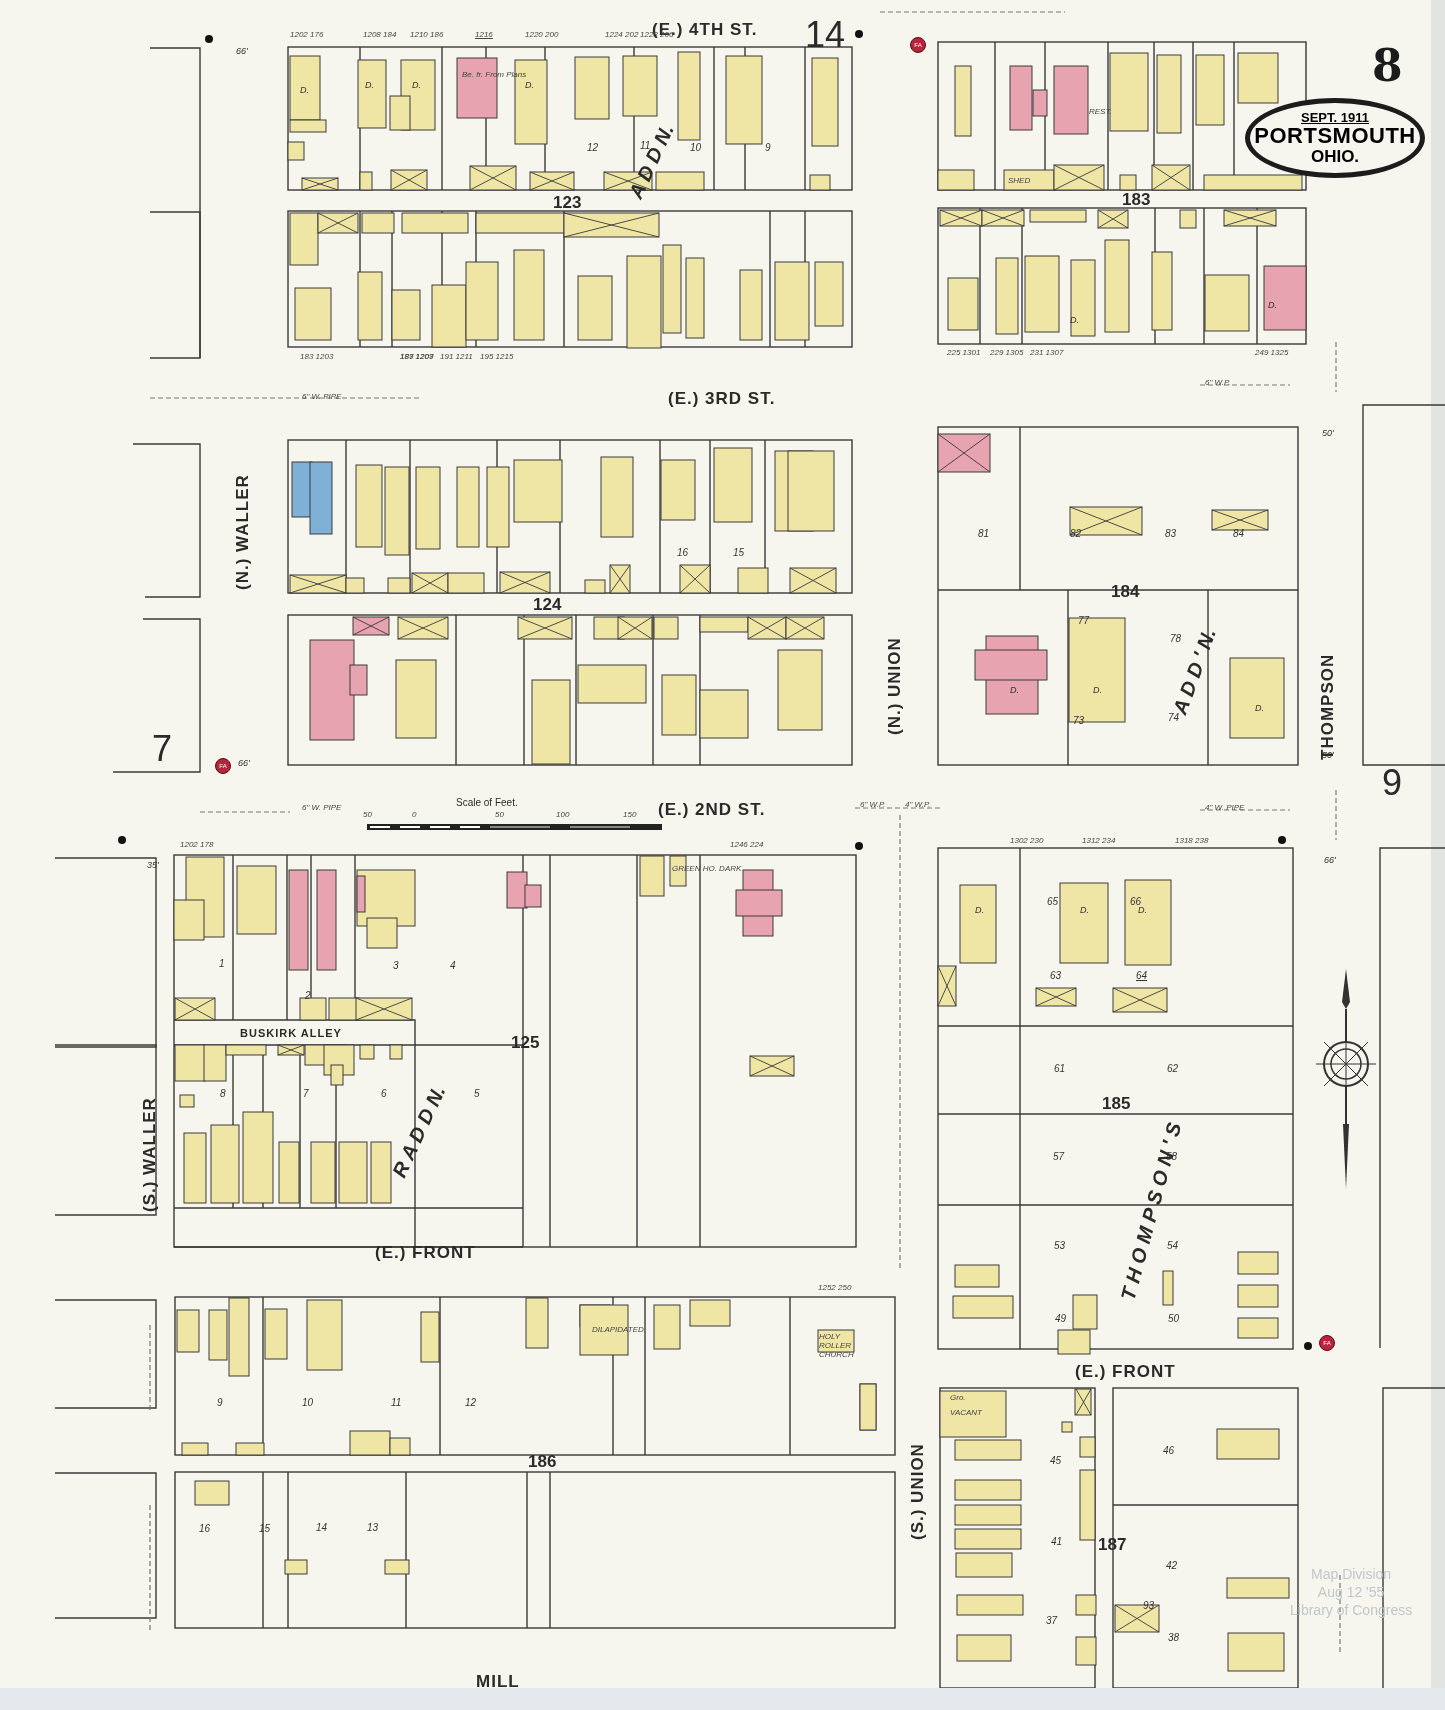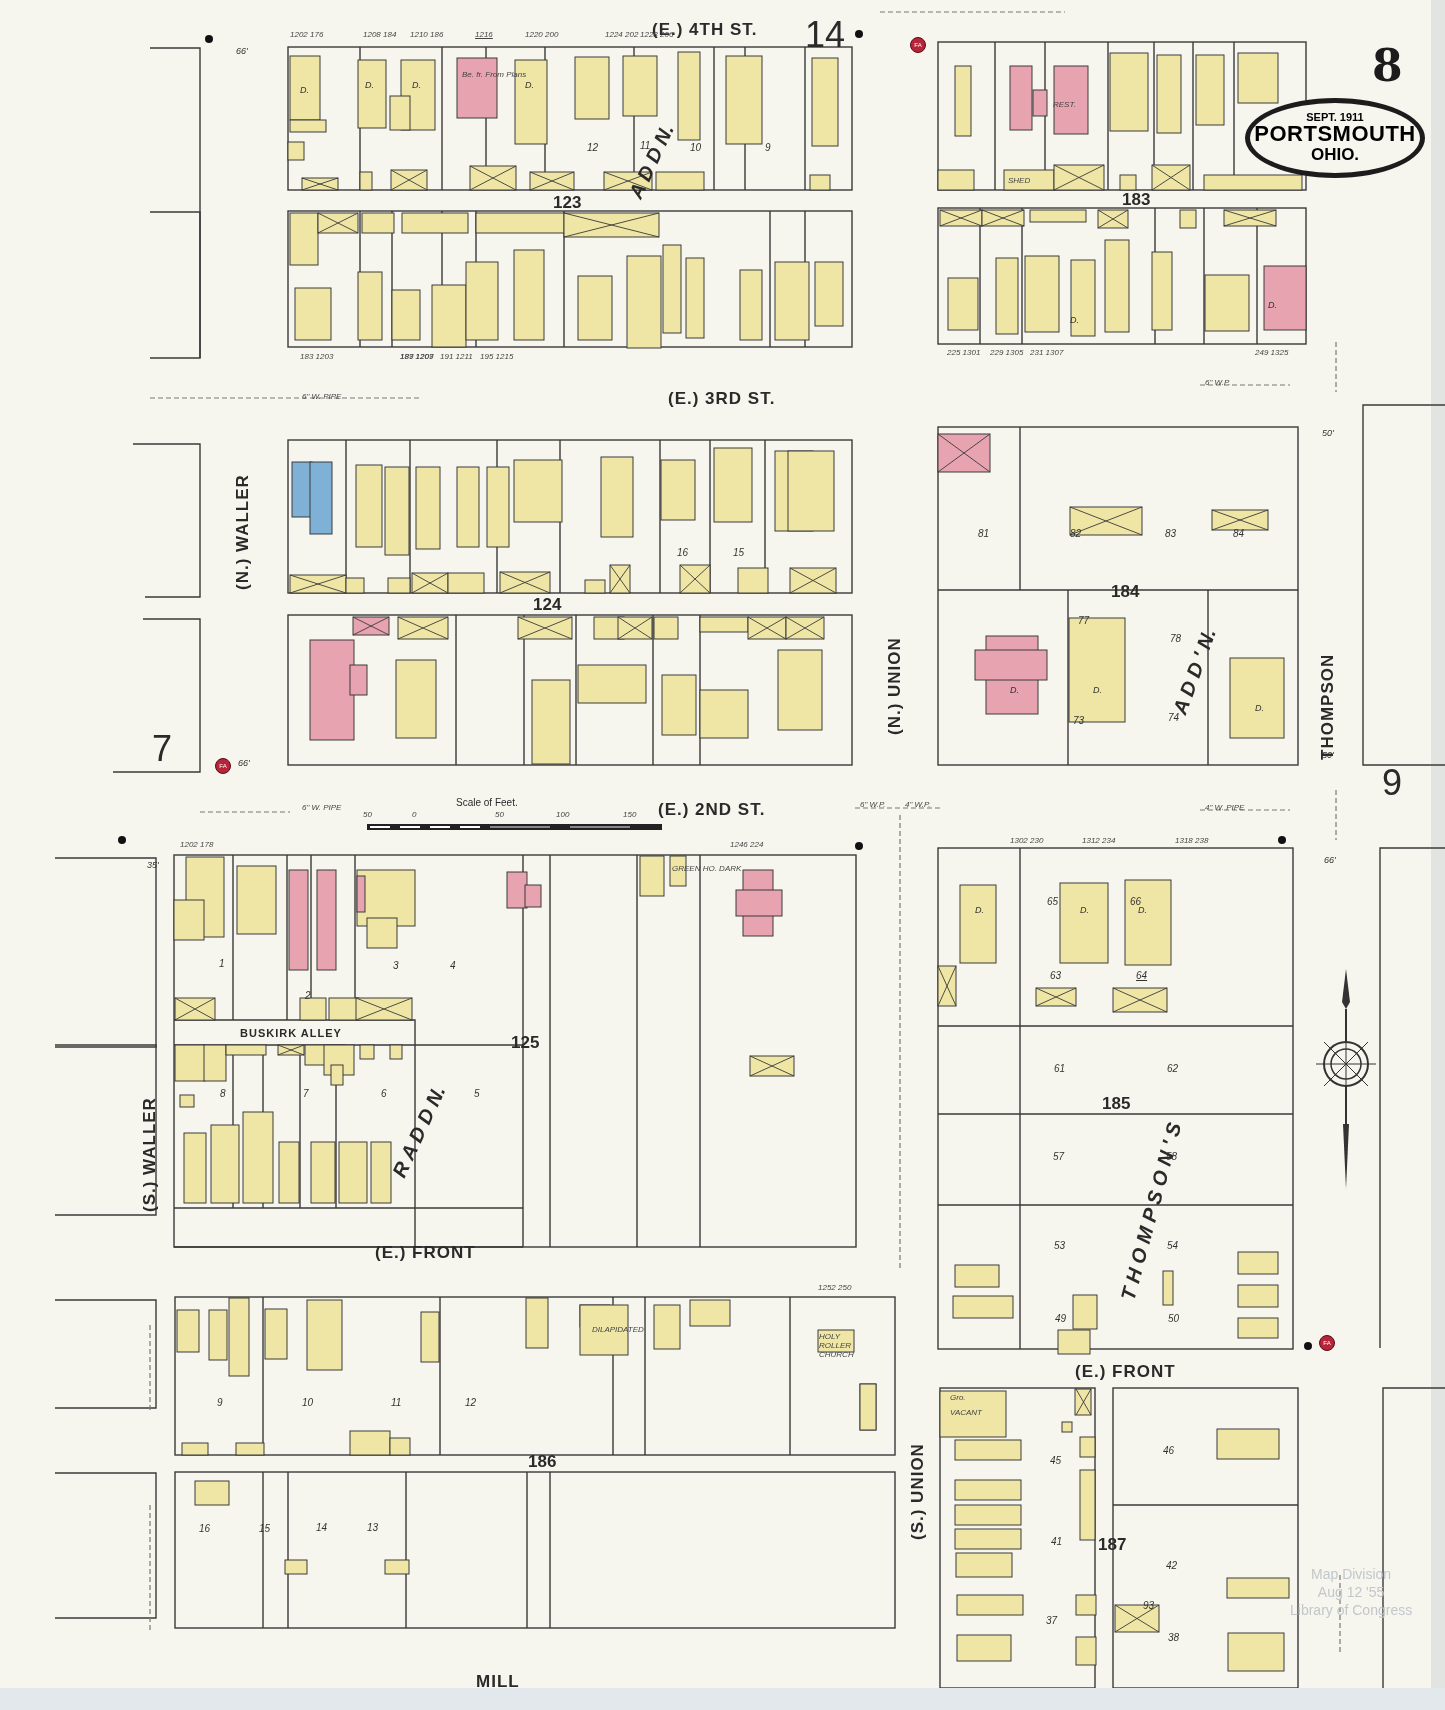--- a/index.html
+++ b/index.html
@@ -22,21 +22,21 @@
     .addn { font-style: italic; font-weight: bold; font-size: 20px; transform: rotate(-65deg); }
     .small { font-size: 9px; font-style: italic; color:#333; }
     .tiny { font-size: 8px; font-style: italic; color:#444; }
     .lot { font-size: 10px; font-style: italic; color:#333; }
     .title-oval {
       position: absolute; left: 1245px; top: 98px; width: 170px; height: 70px;
       border: 5px solid #1c1c1c; border-radius: 50%;
       display: flex; flex-direction: column; align-items: center; justify-content: center;
       background: #f7f6ee;
     }
-    .title-oval .date { font-size: 11px; font-weight: bold; }
+    .title-oval .date { font-size: 13px; font-weight: bold; text-decoration: underline; }
     .title-oval .city { font-size: 22px; font-weight: bold; letter-spacing: 0.5px; line-height: 22px; }
     .title-oval .state { font-size: 17px; font-weight: bold; }
     .page8 { position:absolute; left:1372px; top:40px; font-size:44px; font-weight:bold; font-family:"DejaVu Serif", serif; color:#1c1c1c; }
     .hydrant { position:absolute; width:14px; height:14px; border-radius:50%; background:#b6253a; border:1px solid #5a0b18; color:#fff; font-size:6px; text-align:center; line-height:14px; }
     .dh { position:absolute; width:8px; height:8px; border-radius:50%; background:#111; }
     .stamp { position:absolute; left:1290px; top:1565px; color:#c2c7cc; font-size:14px; line-height:18px; text-align:center; }
     .scale-lbl { font-size: 10px; }
   </style>
 </head>
 <body>
@@ -433,21 +433,21 @@
 <div class="lbl block-no" style="left:1098px;top:1535px;">187</div>
 
 <div class="lbl scale-lbl" style="left:456px;top:797px;">Scale of Feet.</div>
 <div class="lbl tiny" style="left:363px;top:810px;">50</div>
 <div class="lbl tiny" style="left:412px;top:810px;">0</div>
 <div class="lbl tiny" style="left:495px;top:810px;">50</div>
 <div class="lbl tiny" style="left:556px;top:810px;">100</div>
 <div class="lbl tiny" style="left:623px;top:810px;">150</div>
 
 <div class="lbl tiny" style="left:462px;top:70px;">Be. fr. From Plans</div>
-<div class="lbl tiny" style="left:1053px;top:100px;">REST.</div>
+<div class="lbl tiny" style="left:1053px;top:107px;padding-left:36px;">REST.</div>
 <div class="lbl tiny" style="left:1008px;top:176px;">SHED</div>
 <div class="lbl tiny" style="left:672px;top:864px;">GREEN HO. DARK</div>
 <div class="lbl tiny" style="left:592px;top:1325px;">DILAPIDATED</div>
 <div class="lbl tiny" style="left:819px;top:1332px;width:27px;white-space:normal;line-height:9px;">HOLY ROLLER CHURCH</div>
 <div class="lbl tiny" style="left:950px;top:1408px;">VACANT</div>
 <div class="lbl tiny" style="left:950px;top:1393px;">Gro.</div>
 
 <div class="lbl small" style="left:300px;top:85px;">D.</div>
 <div class="lbl small" style="left:365px;top:80px;">D.</div>
 <div class="lbl small" style="left:412px;top:80px;">D.</div>

